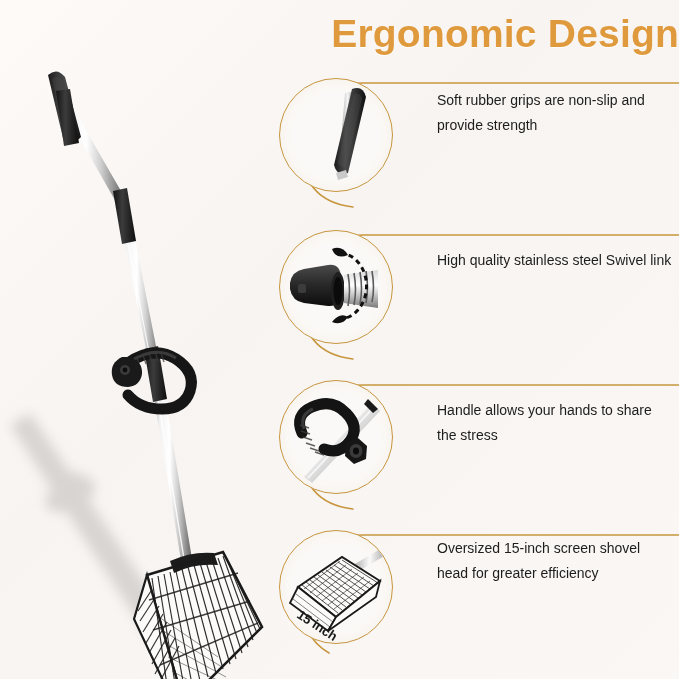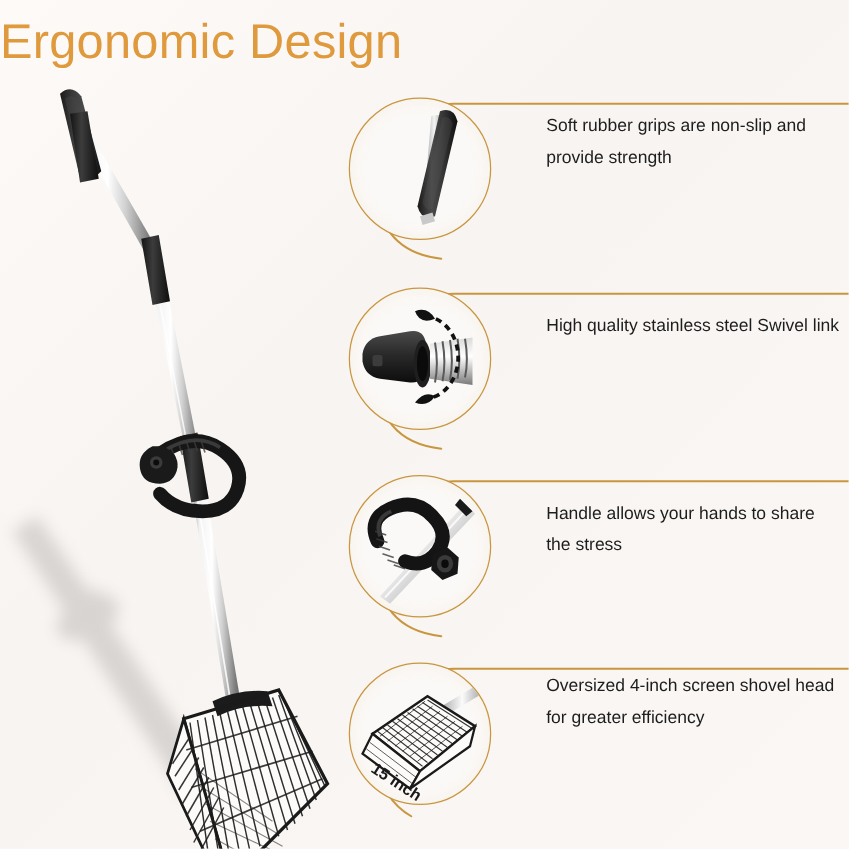--- a/index.html
+++ b/index.html
@@ -8,22 +8,22 @@
     background:#fbf8f6;
     font-family:"Liberation Sans","DejaVu Sans",sans-serif;
     position:relative;
   }
   .page{position:absolute;inset:0;overflow:hidden;
     background:linear-gradient(135deg,#fdfaf8 0%,#f8f4f1 40%,#faf7f4 100%);}
 
   
   .title{
     position:absolute;left:0;top:12px;width:679px;
-    text-align:left;
-    font-size:39px;font-weight:normal;letter-spacing:.2px;
+    text-align:right;
+    font-size:39px;font-weight:bold;letter-spacing:.2px;
     color:#e09a3e;
     text-shadow:0 1px 0 rgba(255,255,255,.9);
   }
 
   
   .features{position:absolute;left:255px;top:58px;width:424px;height:621px;}
   .feature{position:absolute;left:0;width:424px;height:150px;}
   .f0{top:0}.f1{top:152px}.f2{top:302px}.f3{top:452px}
 
   .circ-wrap{position:absolute;left:6px;top:6px;width:140px;height:140px;}
@@ -364,17 +364,17 @@
             </g>
             <g stroke="#1c1c1c" stroke-width="0.8" opacity=".7">
               <path d="M13,68 L50,96"></path>
                 <path d="M16,63 L53,91"></path>
             </g>
 
             <text x="16" y="86" transform="rotate(33 16 86)" font-family="Liberation Sans, sans-serif" font-size="13" font-weight="bold" fill="#1a1a1a" class="nolabel">15 inch</text>
           </svg>
         </div>
       </div>
-      <div class="ftext">Oversized 4-inch screen shovel head for greater efficiency</div>
+      <div class="ftext">Oversized 15-inch screen shovel head for greater efficiency</div>
     </div>
 
   </div>
 </div>
 
 </body></html>

